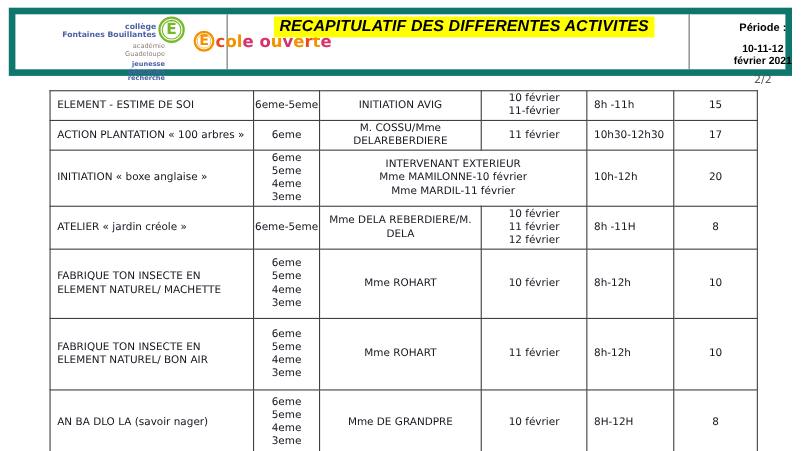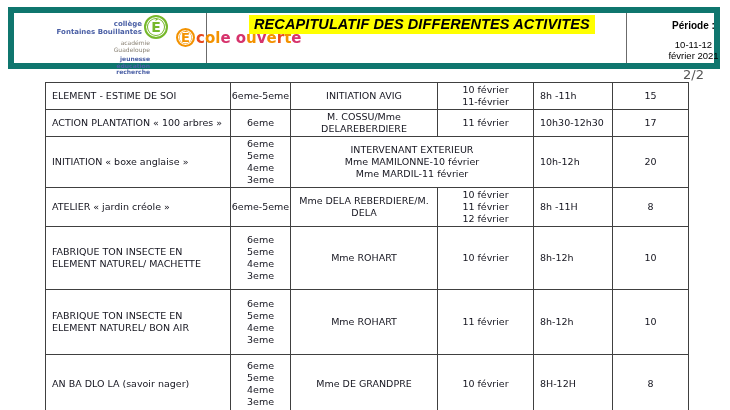--- a/index.html
+++ b/index.html
@@ -30,22 +30,22 @@
                   padding:1px 5px 2px 5px; white-space:nowrap; letter-spacing:0.1px; }
   .eo-logo { position:absolute; left:162px; top:15px; display:flex; align-items:center; white-space:nowrap; }
   .eo-badge { display:inline-flex; width:19px; height:19px; border:2px solid #f39200; border-radius:50%;
               color:#f39200; font-weight:bold; font-size:13px; align-items:center; justify-content:center;
               box-shadow: inset 0 0 0 1px #fff, inset 0 0 0 1.5px #f39200; margin-right:1px; }
   .eo-letters span { font-weight:bold; font-size:15px; font-family:"DejaVu Sans", sans-serif; }
 
   
   .hcell-periode { position:absolute; left:612px; top:0; width:100px; height:100%; text-align:center;padding-left:35px; }
   .periode-label { margin-top:7px; font-weight:bold; font-size:10px; color:#000; font-family:"Liberation Sans", sans-serif; }
-  .periode-dates { margin-top:8px; font-weight:normal; font-size:9.5px; color:#000; font-family:"Liberation Sans", sans-serif; }
-  .periode-page  { margin-top:6px; font-size:13px; color:#555; }
+  .periode-dates { margin-top:8px; font-weight:bold; font-size:9.5px; color:#000; font-family:"Liberation Sans", sans-serif; }
+  .periode-page  { margin-top:6px; font-size:10px; color:#555; }
 
   
   .main-table { position:absolute; left:45px; top:82px; width:643px; border-collapse:collapse; table-layout:fixed; }
   .main-table td { border:1px solid #404040; font-size:9.5px; color:#15151f; vertical-align:middle; padding:1px 3px; }
   .main-table td.activity { text-align:left; padding-left:6px; padding-right:4px; }
   .main-table td.classes { text-align:center; padding:1px 0; }
   .main-table td.intervenant { text-align:center; }
   .main-table td.dates { text-align:center; }
   .main-table td.time { text-align:left; padding-left:6px; }
   .main-table td.count { text-align:center; }

